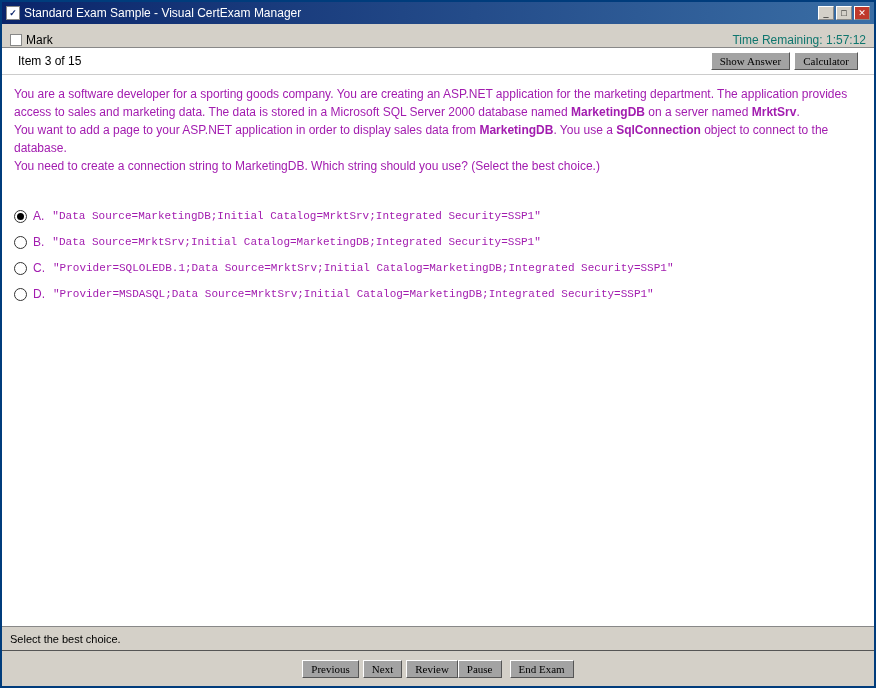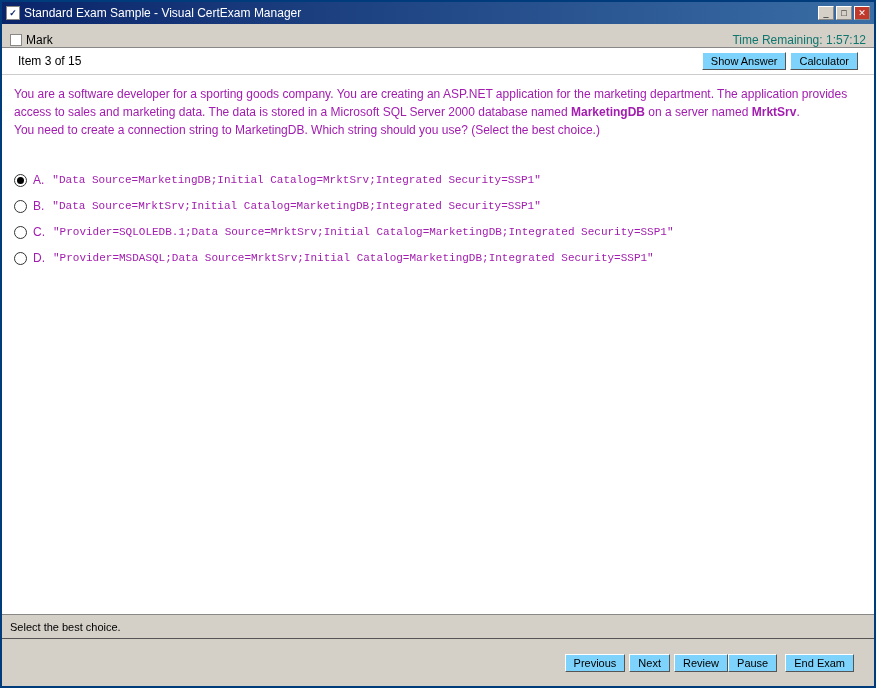--- a/index.html
+++ b/index.html
@@ -122,30 +122,30 @@
       background: #fff;
     }
     .item-num {
       font-size: 12px;
     }
     .top-bar-buttons {
       display: flex;
       gap: 4px;
     }
     .win-button {
-      background: #7dd3fc;
+      background: #a3a3a3;
       border: 1px solid;
       border-top-color: #fff;
       border-left-color: #fff;
       border-right-color: #555;
       border-bottom-color: #555;
       padding: 2px 8px;
       font-size: 11px;
       cursor: pointer;
-      font-family: Liberation Sans, sans-serif;
+      font-family: Liberation Serif, serif;
     }
 
     
     .question-area {
       flex: 1;
       padding: 10px 12px;
       overflow-y: auto;
       font-size: 12px;
       line-height: 1.5;
       color: #a21caf;
@@ -201,27 +201,27 @@
       border-top: 1px solid #888;
       display: flex;
       align-items: center;
       padding: 0 8px;
       font-size: 11px;
       flex-shrink: 0;
     }
 
     
     .footer {
-      height: 48px;
+      height: 36px;
       background: #d4d0c8;
       border-top: 1px solid #555;
       display: flex;
       align-items: center;
-      padding: 0 20px;
-      justify-content: flex-end;
+      padding: 0 8px;
+      justify-content: center;
       flex-shrink: 0;
     }
     .footer-left {
       display: flex;
       gap: 4px;
     }
     .footer-right {
       display: flex;
       gap: 8px;
     }
@@ -272,20 +272,23 @@
         <button class="win-button">Calculator</button>
       </div>
     </div>
 
     <div class="question-area">
 
       <p>
         <span>You are a software developer for a sporting goods company. You are creating an ASP.NET application for the marketing department. The application provides access to sales and marketing data. The data is stored in a Microsoft SQL Server 2000 database named </span><strong>MarketingDB</strong><span> on a server named </span><strong>MrktSrv</strong><span>.</span>
       </p>
 
+      <p>
+        <span>You want to add a page to your ASP.NET application in order to display sales data from </span><strong>MarketingDB</strong><span>. You use a </span><strong>SqlConnection</strong><span> object to connect to the database.</span>
+      </p>
 
       <p class="prompt">You need to create a connection string to MarketingDB. Which string should you use? (Select the best choice.)</p>
 
       <div class="choices" id="choices-container">
       <div class="choice-item">
             <div class="radio-btn selected"></div>
             <span class="choice-letter">A.</span>
             <span class="choice-label">"Data Source=MarketingDB;Initial Catalog=MrktSrv;Integrated Security=SSP1"</span>
           </div>
           <div class="choice-item">

